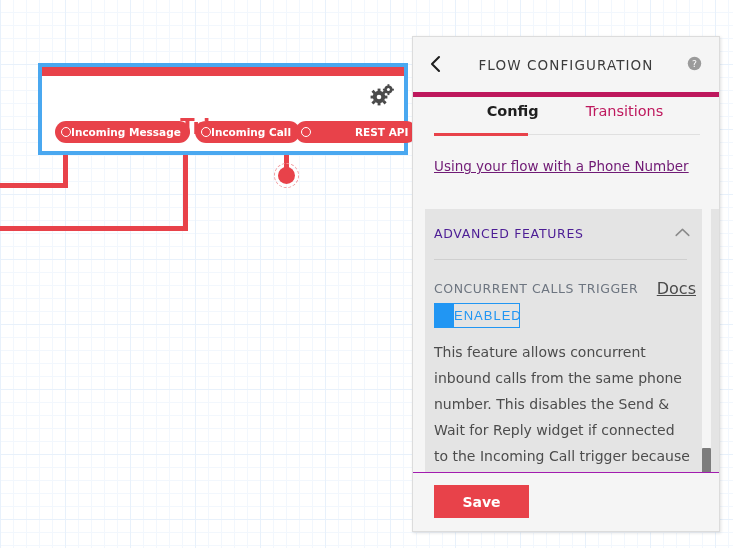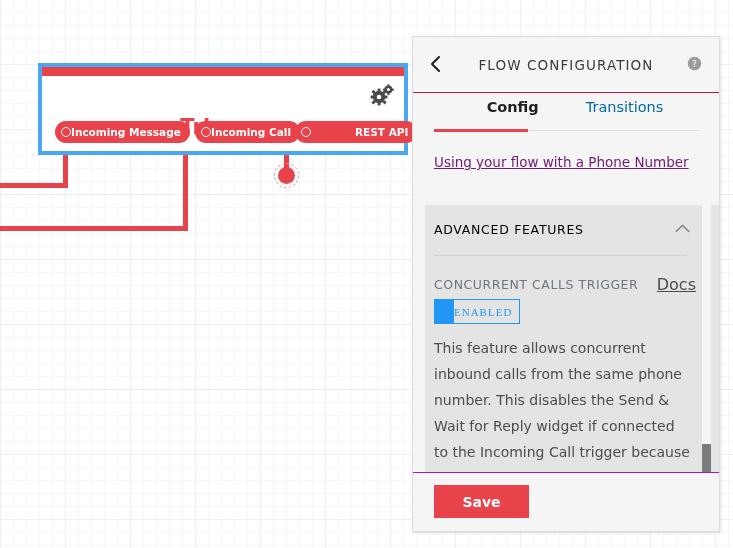--- a/index.html
+++ b/index.html
@@ -80,42 +80,42 @@
   
   #panel{
     position:absolute;left:412px;top:36px;width:308px;height:496px;
     background:#f5f5f5;
     border:1px solid #dcdcdc;
     box-shadow:1px 1px 3px rgba(0,0,0,.12);
     box-sizing:border-box;
     overflow:hidden;
   }
   #panel-header{
-    position:relative;height:55px;border-bottom:1px solid #be185d;
+    position:relative;height:55px;border-bottom:5px solid #be185d;
     display:flex;align-items:center;
   }
   #back-icon{
     position:absolute;left:16px;top:18px;width:14px;height:18px;
   }
   #panel-title{
     width:100%;text-align:center;font-size:13.5px;color:#3b3b3b;
     letter-spacing:1.1px;font-family:"DejaVu Sans", sans-serif;
   }
   #help-icon{
     position:absolute;right:17px;top:19px;width:15px;height:15px;
   }
 
   #tabs{
     position:relative;height:38px;
     display:flex;align-items:flex-start;justify-content:center;
     gap:29px;padding-top:6px;
   }
   .tab{font-size:14.5px;cursor:pointer;font-family:"DejaVu Sans", sans-serif;margin-left:18px;}
   .tab.active{color:#1f1f1f;font-weight:bold;}
-  .tab.inactive{color:#0369a1;}
+  .tab.inactive{color:#be185d;}
   #tab-underline-track{
     position:absolute;left:21px;top:37px;width:266px;height:1px;background:#e0e0e0;
   }
   #tab-underline-active{
     position:absolute;left:21px;top:36px;width:94px;height:2.5px;background:#e8424a;
   }
 
   #panel-body{position:relative;height:calc(100% - 55px - 38px - 58px);}
 
   #phone-link{
@@ -126,21 +126,21 @@
 
   #advanced-section{
     position:absolute;left:12px;top:51px;right:0;bottom:0;
     background:#e4e4e4;
     overflow:hidden;
   }
   #adv-header{
     position:relative;height:48px;display:flex;align-items:center;
   }
   #adv-title{
-    margin-left:9px;font-size:12.5px;color:#000000;letter-spacing:0.7px;
+    margin-left:9px;font-size:12.5px;color:#4c1d95;letter-spacing:0.7px;
     font-family:"DejaVu Sans", sans-serif;
   }
   #chevron-up-icon{position:absolute;right:29px;top:19px;width:15px;height:9px;}
   #adv-divider{
     position:absolute;left:9px;top:50px;width:253px;height:1px;background:#cfcfcf;
   }
 
   #feature-row{
     position:absolute;left:9px;top:70px;width:262px;
     display:flex;align-items:center;justify-content:space-between;
@@ -154,22 +154,22 @@
     font-family:"DejaVu Sans", sans-serif;
   }
 
   #toggle{
     position:absolute;left:9px;top:94px;width:86px;height:25px;
     border:1px solid #2196f3;box-sizing:border-box;
     display:flex;align-items:center;background:#e4e4e4;
   }
   #toggle-knob{width:19px;height:100%;background:#2196f3;flex:0 0 auto;}
   #toggle-label{
-    flex:1;text-align:left;font-size:11px;color:#2196f3;letter-spacing:1px;
-    font-family:Liberation Serif, serif;
+    flex:1;text-align:right;font-size:13px;color:#2196f3;letter-spacing:1px;
+    font-family:Liberation Sans, sans-serif;
   }
 
   #feature-desc{
     position:absolute;left:9px;top:130px;width:258px;
     font-size:14px;line-height:26px;color:#4c4c4c;
     font-family:"DejaVu Sans", sans-serif;
   }
 
   
   #scroll-track{

